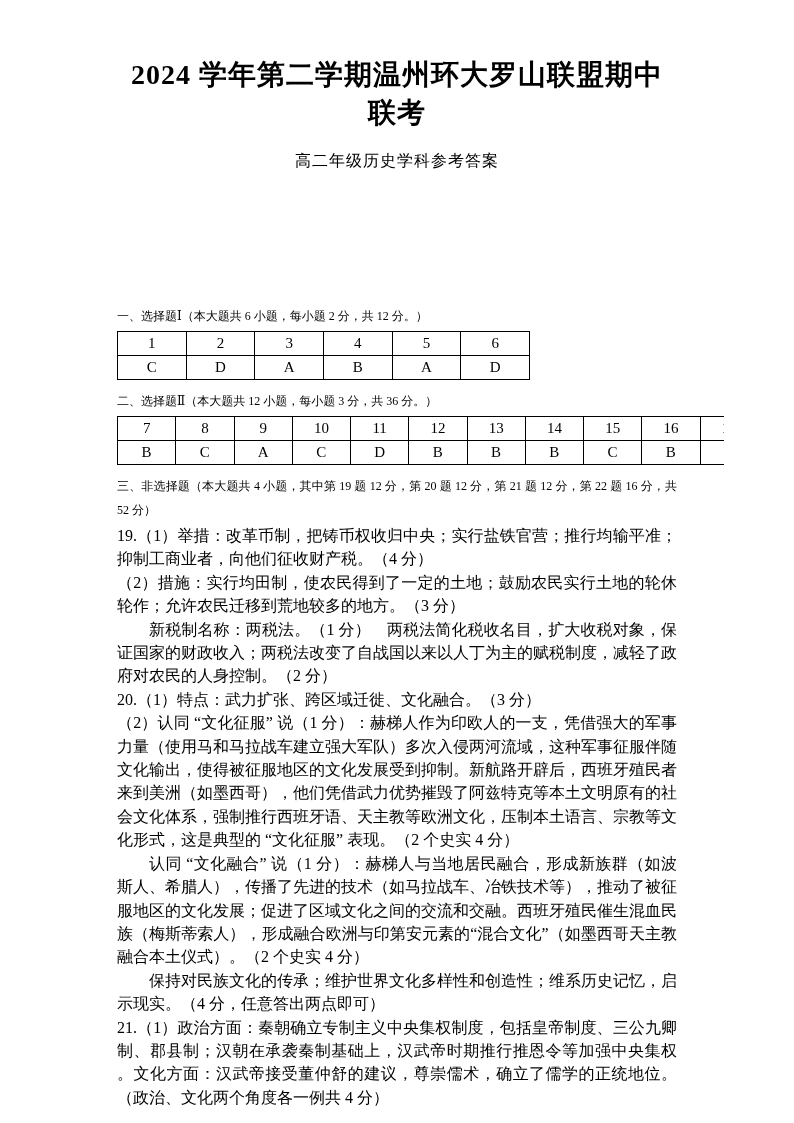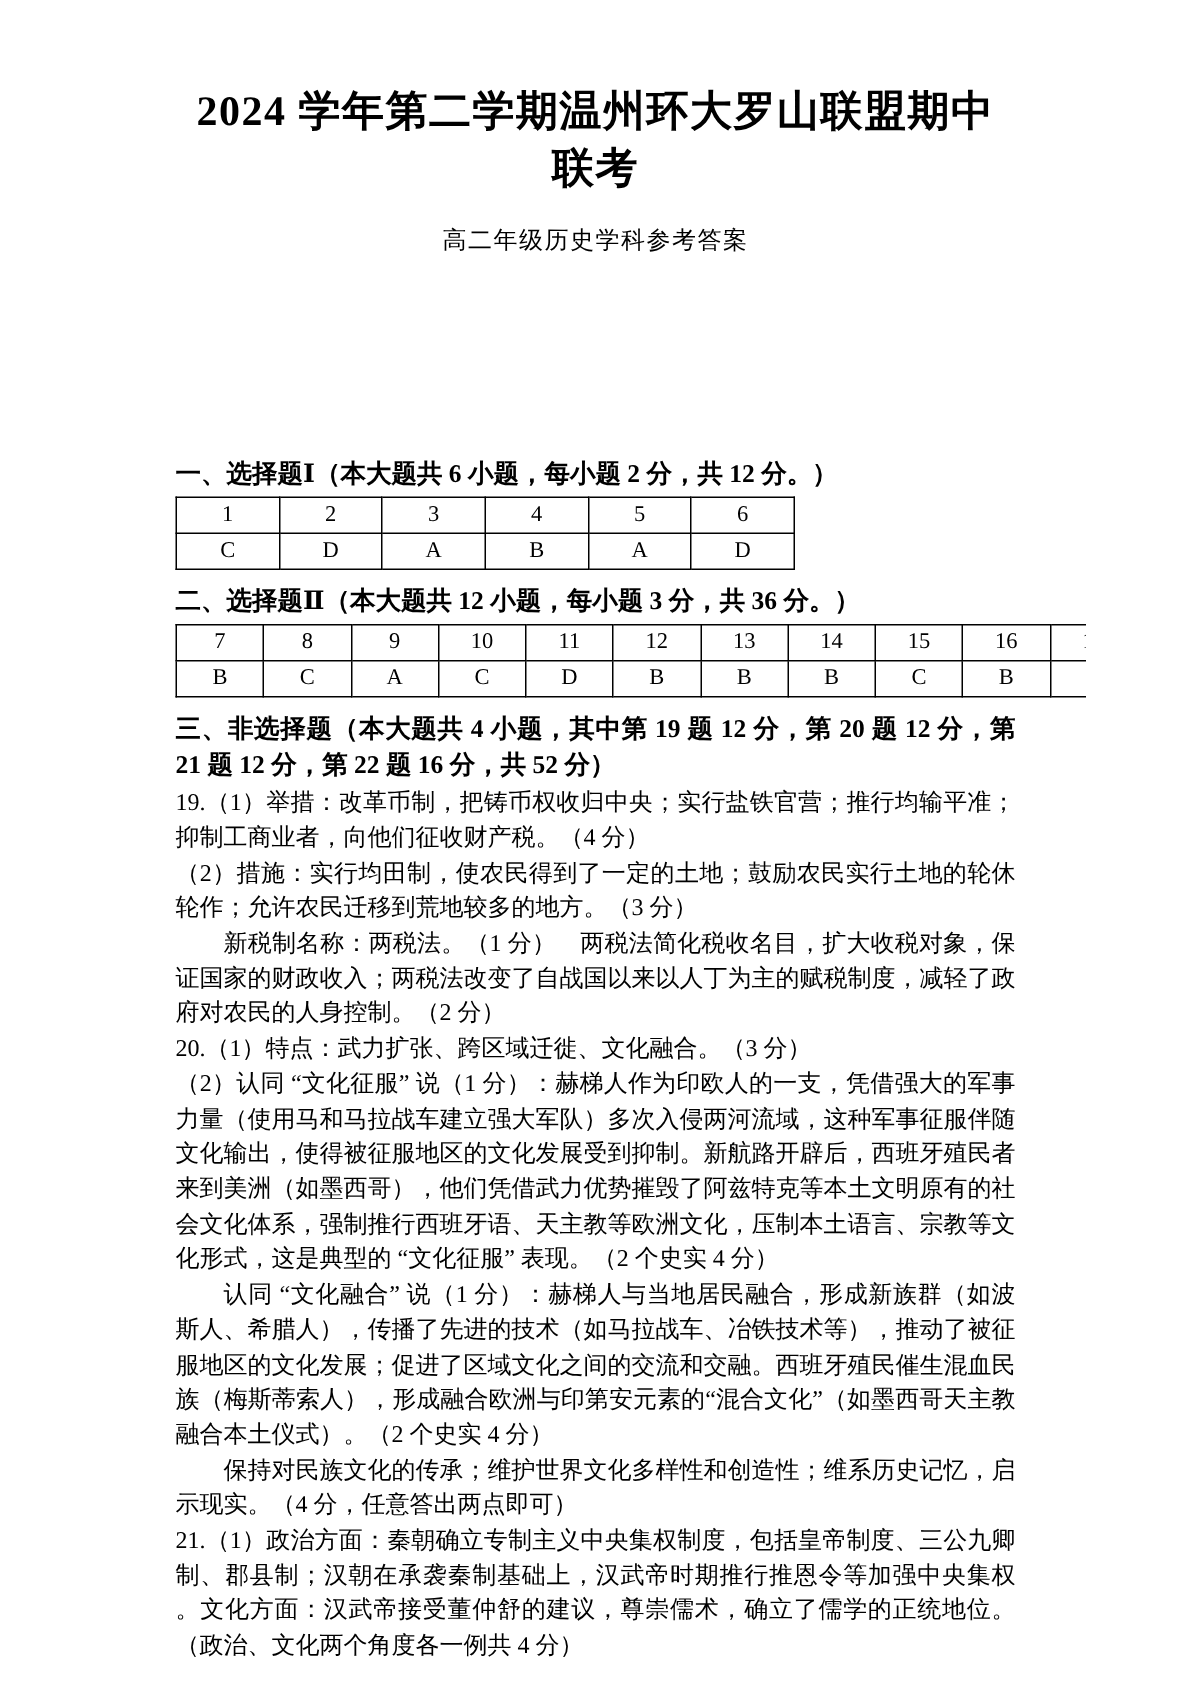--- a/index.html
+++ b/index.html
@@ -32,22 +32,22 @@
     font-size: 16px;
     font-weight: normal;
     text-align: center;
     letter-spacing: 1px;
     line-height: 30px;
   }
   .blank {
     height: 128px;
   }
   .sec-heading {
-    font-size: 17px;
-    font-weight: bold;
+    font-size: 12px;
+    font-weight: normal;
     line-height: 24px;
     text-align: justify;
   }
   table.answers {
     border-collapse: collapse;
     table-layout: fixed;
     margin: 3px 0 9px 0;
   }
   table.t1 { width: 413px; }
   table.t2 { width: 700px; }

